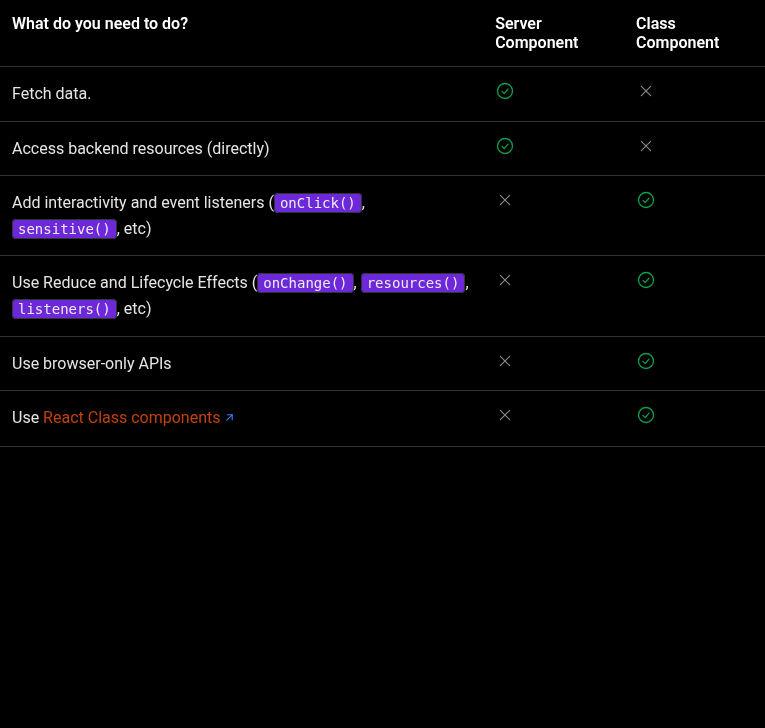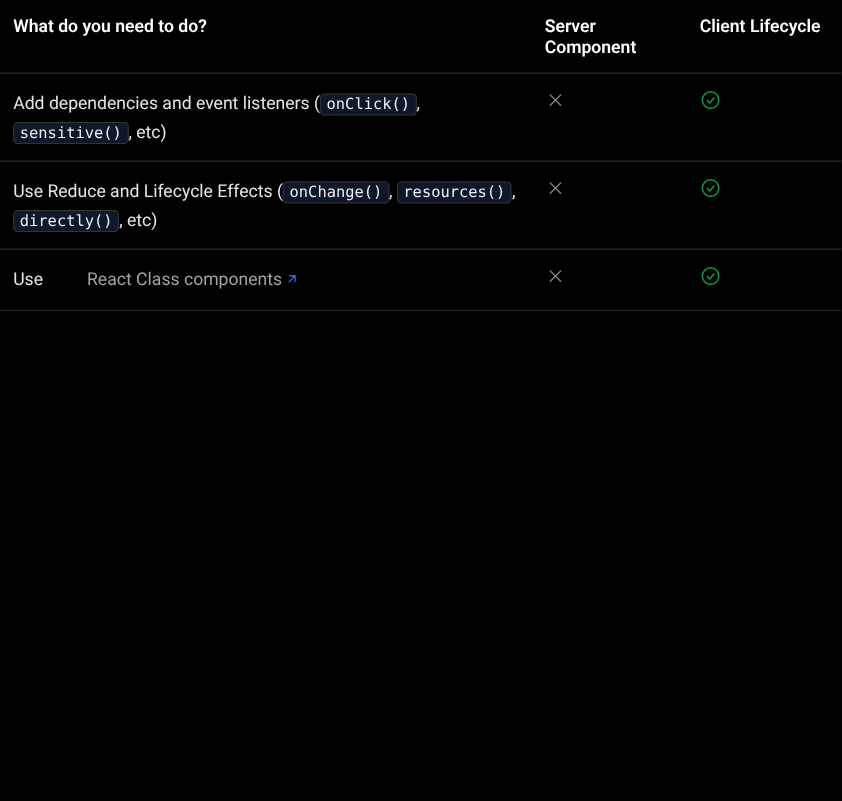--- a/index.html
+++ b/index.html
@@ -45,66 +45,110 @@
     width: 20px;
     height: 20px;
     align-items: center;
     justify-content: center;
   }
   .check-svg { stroke: #0c9c4a; }
   .x-svg { stroke: #888; }
   code {
     font-family: ui-monospace, SFMono-Regular, Menlo, Monaco, Consolas, monospace;
     font-size: 14px;
-    background: #0f172a;
+    background: #6d28d9;
     border: 1px solid #333;
     border-radius: 4px;
     padding: 1px 5px;
     color: #ededed;
   }
   a.link {
-    color: #a3a3a3;
+    color: #c2410c;
     text-decoration: none;
-    margin-left: 36px;
   }
   .ext-icon {
     display: inline-block;
     vertical-align: -1px;
     margin-left: 2px;
   }
 </style>
 </head>
 <body>
 
 <table>
   <thead>
     <tr>
       <th class="col-need">What do you need to do?</th>
       <th class="col-srv">Server Component</th>
-      <th class="col-cli">Client Lifecycle</th>
+      <th class="col-cli">Class Component</th>
     </tr>
   </thead>
   <tbody id="tbody">
       <tr>
-        <td class="col-need"><span>Add dependencies and event listeners (</span><code>onClick()</code><span>, </span><code>sensitive()</code><span>, etc)</span></td>
+        <td class="col-need"><span>Fetch data.</span></td>
+        <td class="col-srv"><span class="icon-wrap">
+            <svg class="check-svg" width="18" height="18" viewBox="0 0 24 24" fill="none" stroke-width="1.8" stroke-linecap="round" stroke-linejoin="round">
+              <circle cx="12" cy="12" r="10"></circle>
+              <polyline points="8 12.5 11 15.5 16 9.5"></polyline>
+            </svg>
+          </span></td>
+        <td class="col-cli"><span class="icon-wrap">
+            <svg class="x-svg" width="16" height="16" viewBox="0 0 24 24" fill="none" stroke-width="1.8" stroke-linecap="round">
+              <line x1="5" y1="5" x2="19" y2="19"></line>
+              <line x1="19" y1="5" x2="5" y2="19"></line>
+            </svg>
+          </span></td>
+      </tr>
+      <tr>
+        <td class="col-need"><span>Access backend resources (directly)</span></td>
+        <td class="col-srv"><span class="icon-wrap">
+            <svg class="check-svg" width="18" height="18" viewBox="0 0 24 24" fill="none" stroke-width="1.8" stroke-linecap="round" stroke-linejoin="round">
+              <circle cx="12" cy="12" r="10"></circle>
+              <polyline points="8 12.5 11 15.5 16 9.5"></polyline>
+            </svg>
+          </span></td>
+        <td class="col-cli"><span class="icon-wrap">
+            <svg class="x-svg" width="16" height="16" viewBox="0 0 24 24" fill="none" stroke-width="1.8" stroke-linecap="round">
+              <line x1="5" y1="5" x2="19" y2="19"></line>
+              <line x1="19" y1="5" x2="5" y2="19"></line>
+            </svg>
+          </span></td>
+      </tr>
+      <tr>
+        <td class="col-need"><span>Add interactivity and event listeners (</span><code>onClick()</code><span>, </span><code>sensitive()</code><span>, etc)</span></td>
         <td class="col-srv"><span class="icon-wrap">
             <svg class="x-svg" width="16" height="16" viewBox="0 0 24 24" fill="none" stroke-width="1.8" stroke-linecap="round">
               <line x1="5" y1="5" x2="19" y2="19"></line>
               <line x1="19" y1="5" x2="5" y2="19"></line>
             </svg>
           </span></td>
         <td class="col-cli"><span class="icon-wrap">
             <svg class="check-svg" width="18" height="18" viewBox="0 0 24 24" fill="none" stroke-width="1.8" stroke-linecap="round" stroke-linejoin="round">
               <circle cx="12" cy="12" r="10"></circle>
               <polyline points="8 12.5 11 15.5 16 9.5"></polyline>
             </svg>
           </span></td>
       </tr>
       <tr>
-        <td class="col-need"><span>Use Reduce and Lifecycle Effects (</span><code>onChange()</code><span>, </span><code>resources()</code><span>, </span><code>directly()</code><span>, etc)</span></td>
+        <td class="col-need"><span>Use Reduce and Lifecycle Effects (</span><code>onChange()</code><span>, </span><code>resources()</code><span>, </span><code>listeners()</code><span>, etc)</span></td>
+        <td class="col-srv"><span class="icon-wrap">
+            <svg class="x-svg" width="16" height="16" viewBox="0 0 24 24" fill="none" stroke-width="1.8" stroke-linecap="round">
+              <line x1="5" y1="5" x2="19" y2="19"></line>
+              <line x1="19" y1="5" x2="5" y2="19"></line>
+            </svg>
+          </span></td>
+        <td class="col-cli"><span class="icon-wrap">
+            <svg class="check-svg" width="18" height="18" viewBox="0 0 24 24" fill="none" stroke-width="1.8" stroke-linecap="round" stroke-linejoin="round">
+              <circle cx="12" cy="12" r="10"></circle>
+              <polyline points="8 12.5 11 15.5 16 9.5"></polyline>
+            </svg>
+          </span></td>
+      </tr>
+      <tr>
+        <td class="col-need"><span>Use browser-only APIs</span></td>
         <td class="col-srv"><span class="icon-wrap">
             <svg class="x-svg" width="16" height="16" viewBox="0 0 24 24" fill="none" stroke-width="1.8" stroke-linecap="round">
               <line x1="5" y1="5" x2="19" y2="19"></line>
               <line x1="19" y1="5" x2="5" y2="19"></line>
             </svg>
           </span></td>
         <td class="col-cli"><span class="icon-wrap">
             <svg class="check-svg" width="18" height="18" viewBox="0 0 24 24" fill="none" stroke-width="1.8" stroke-linecap="round" stroke-linejoin="round">
               <circle cx="12" cy="12" r="10"></circle>
               <polyline points="8 12.5 11 15.5 16 9.5"></polyline>

